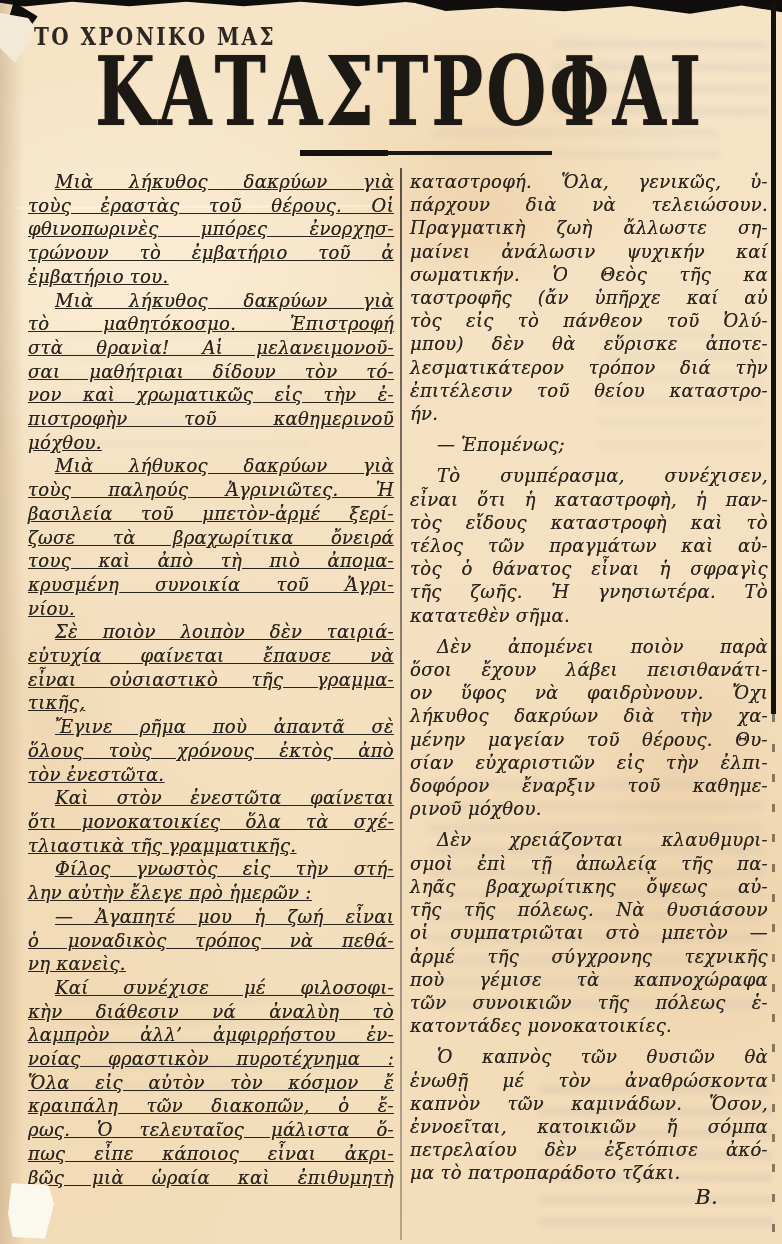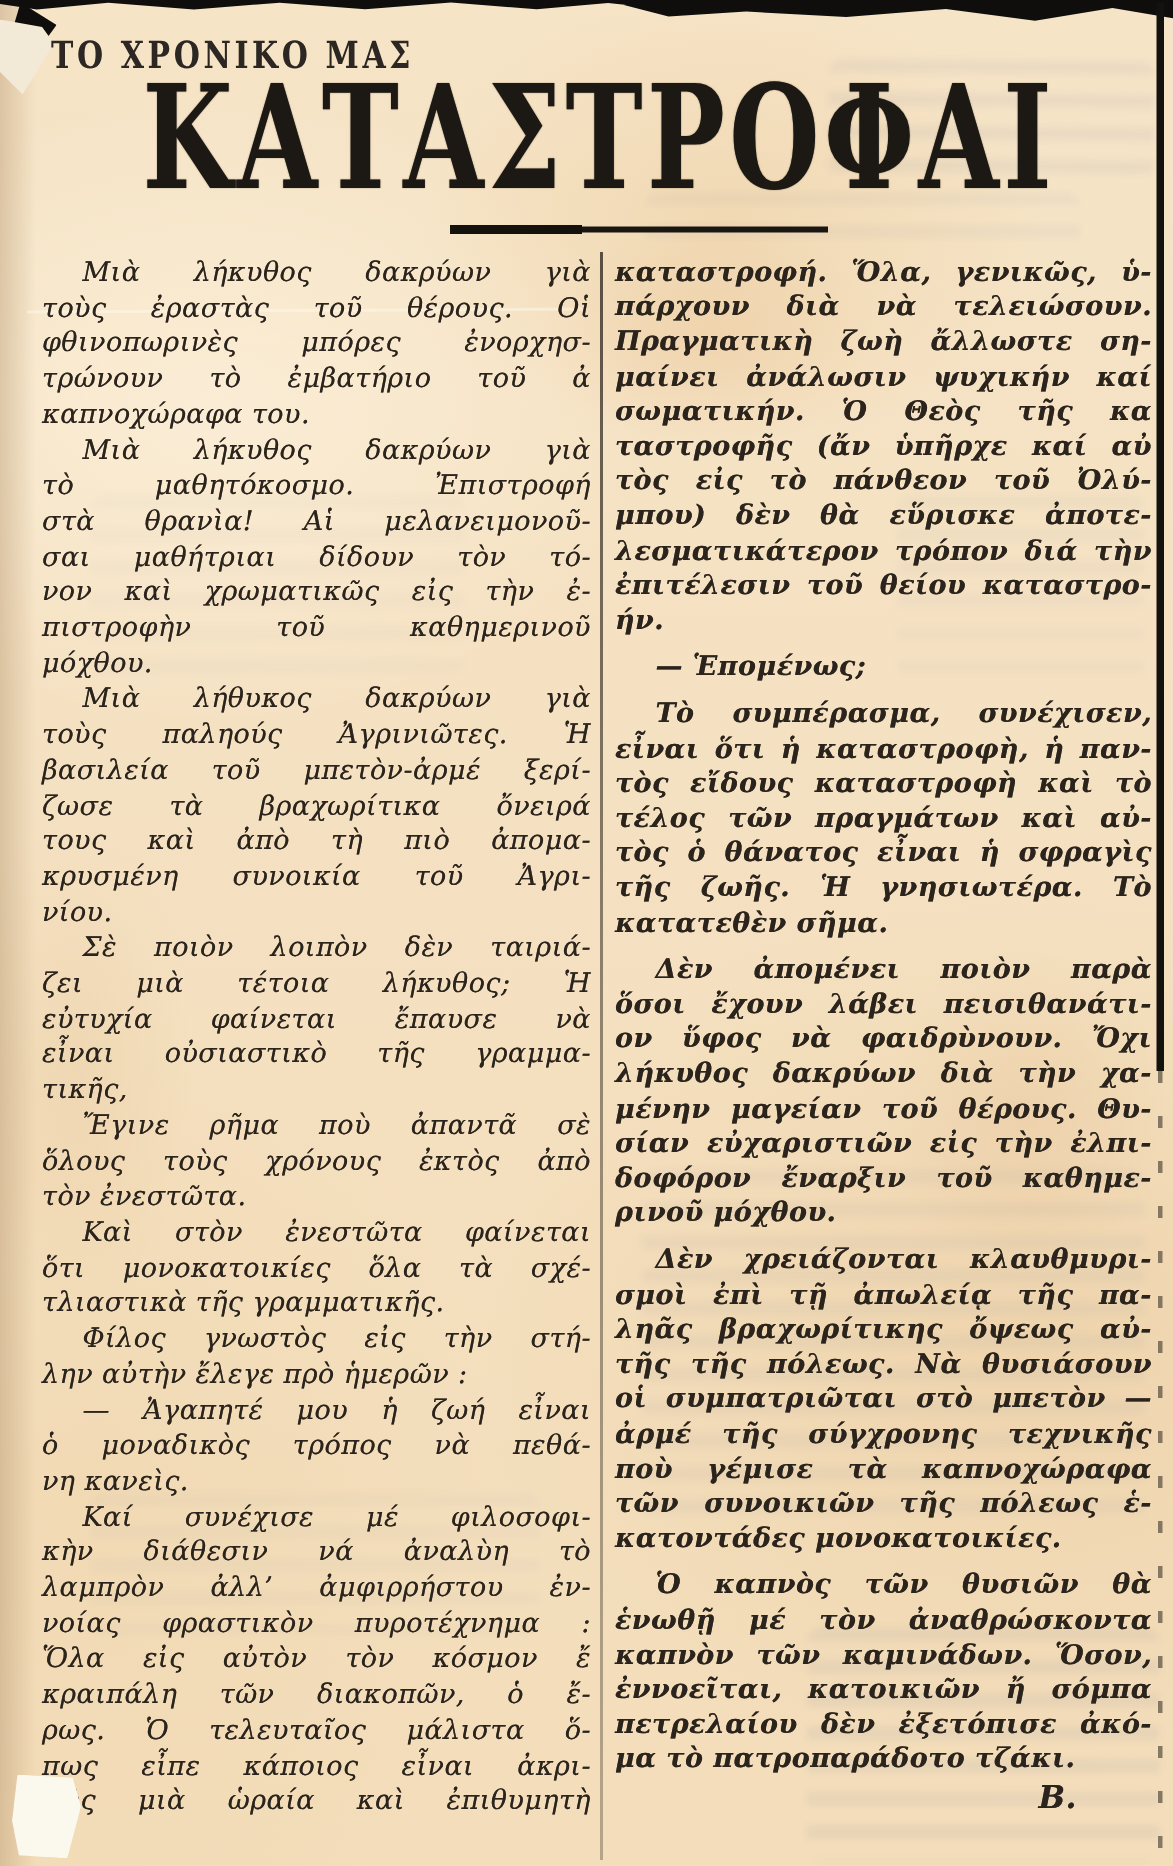--- a/index.html
+++ b/index.html
@@ -69,22 +69,22 @@
     text-shadow:0 0 1px rgba(20,16,12,.6);
   }
   .headline-rule{position:absolute;left:300px;top:151px;width:252px;height:4px;background:#1a1713;}
   .headline-rule-heavy{position:absolute;left:300px;top:150px;width:88px;height:6px;background:#15120e;}
 
   .col{
     position:absolute;top:170px;color:var(--ink);
     font-size:18px;font-style:italic;letter-spacing:.3px;
     text-shadow:0 0 .4px rgba(43,36,29,.7);
   }
-  .col-left{left:28px;width:366px;line-height:23.7px;}
-  .col-right{left:410px;width:358px;line-height:23.2px;font-weight:bold;}
+  .col-left{left:28px;width:366px;line-height:23.7px;text-decoration:underline;}
+  .col-right{left:410px;width:358px;line-height:23.2px;}
   .col-right .para + .para{margin-top:8px;}
   .para{margin:0;}
   .ln{text-align:left;}
   .ln.full{text-align:justify;text-align-last:justify;}
   .para.indent .ln:first-child{padding-left:27px;}
   .signature{margin-top:1px;text-align:right;padding-right:50px;font-size:21px;font-style:italic;color:var(--ink);}
 
   .white-patch{position:absolute;left:8px;top:1183px;width:46px;height:56px;background:#fbf8ee;
     clip-path:polygon(8% 0,88% 4%,100% 38%,80% 100%,10% 96%,0 55%);
     box-shadow:0 0 3px rgba(120,100,70,.35);}
@@ -120,21 +120,21 @@
 <div class="headline-rule-heavy"></div>
 
 <div class="col-divider"></div>
 
 <div class="col col-left">
     <div class="para indent">
       <div class="ln full">Μιὰ λήκυθος δακρύων γιὰ</div>
       <div class="ln full">τοὺς ἐραστὰς τοῦ θέρους. Οἱ</div>
       <div class="ln full">φθινοπωρινὲς μπόρες ἐνορχησ-</div>
       <div class="ln full">τρώνουν τὸ ἐμβατήριο τοῦ ἀ</div>
-      <div class="ln">καπνοχώραφα του.</div>
+      <div class="ln">ἐμβατήριο του.</div>
     </div>
     <div class="para indent">
       <div class="ln full">Μιὰ λήκυθος δακρύων γιὰ</div>
       <div class="ln full">τὸ μαθητόκοσμο. Ἐπιστροφή</div>
       <div class="ln full">στὰ θρανὶα! Αἱ μελανειμονοῦ-</div>
       <div class="ln full">σαι μαθήτριαι δίδουν τὸν τό-</div>
       <div class="ln full">νον καὶ χρωματικῶς εἰς τὴν ἐ-</div>
       <div class="ln full">πιστροφὴν τοῦ καθημερινοῦ</div>
       <div class="ln">μόχθου.</div>
     </div>
@@ -142,21 +142,20 @@
       <div class="ln full">Μιὰ λήθυκος δακρύων γιὰ</div>
       <div class="ln full">τοὺς παληούς Ἀγρινιῶτες. Ἡ</div>
       <div class="ln full">βασιλεία τοῦ μπετὸν-ἀρμέ ξερί-</div>
       <div class="ln full">ζωσε τὰ βραχωρίτικα ὄνειρά</div>
       <div class="ln full">τους καὶ ἀπὸ τὴ πιὸ ἀπομα-</div>
       <div class="ln full">κρυσμένη συνοικία τοῦ Ἀγρι-</div>
       <div class="ln">νίου.</div>
     </div>
     <div class="para indent">
       <div class="ln full">Σὲ ποιὸν λοιπὸν δὲν ταιριά-</div>
-      <div class="ln full">ζει μιὰ τέτοια λήκυθος; Ἡ</div>
       <div class="ln full">εὐτυχία φαίνεται ἔπαυσε νὰ</div>
       <div class="ln full">εἶναι οὐσιαστικὸ τῆς γραμμα-</div>
       <div class="ln">τικῆς,</div>
     </div>
     <div class="para indent">
       <div class="ln full">Ἔγινε ρῆμα ποὺ ἀπαντᾶ σὲ</div>
       <div class="ln full">ὅλους τοὺς χρόνους ἐκτὸς ἀπὸ</div>
       <div class="ln">τὸν ἐνεστῶτα.</div>
     </div>
     <div class="para indent">

